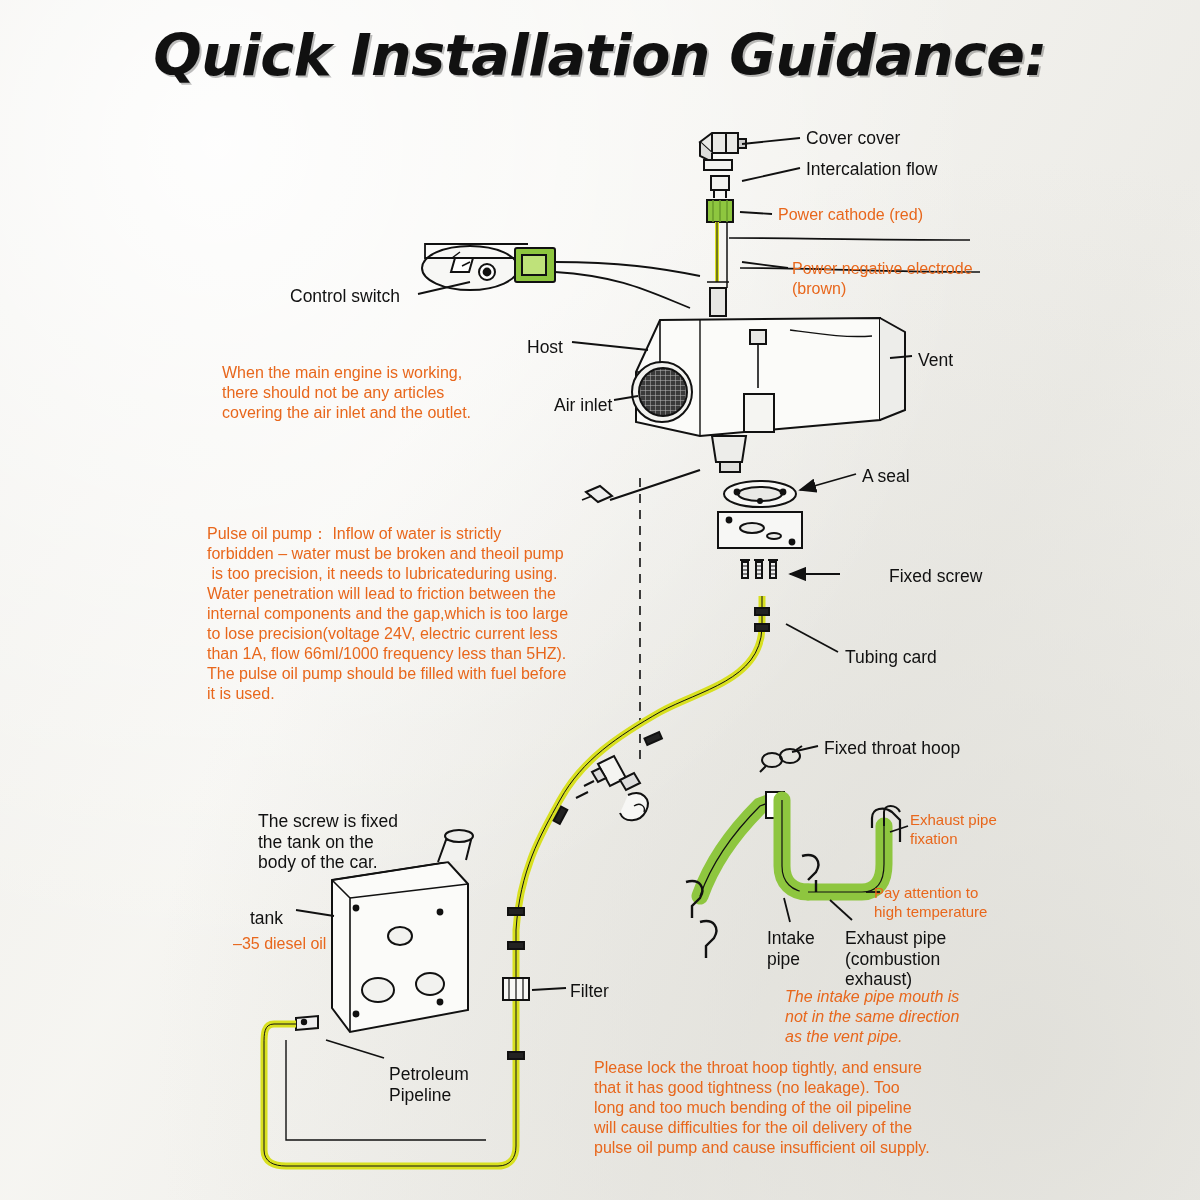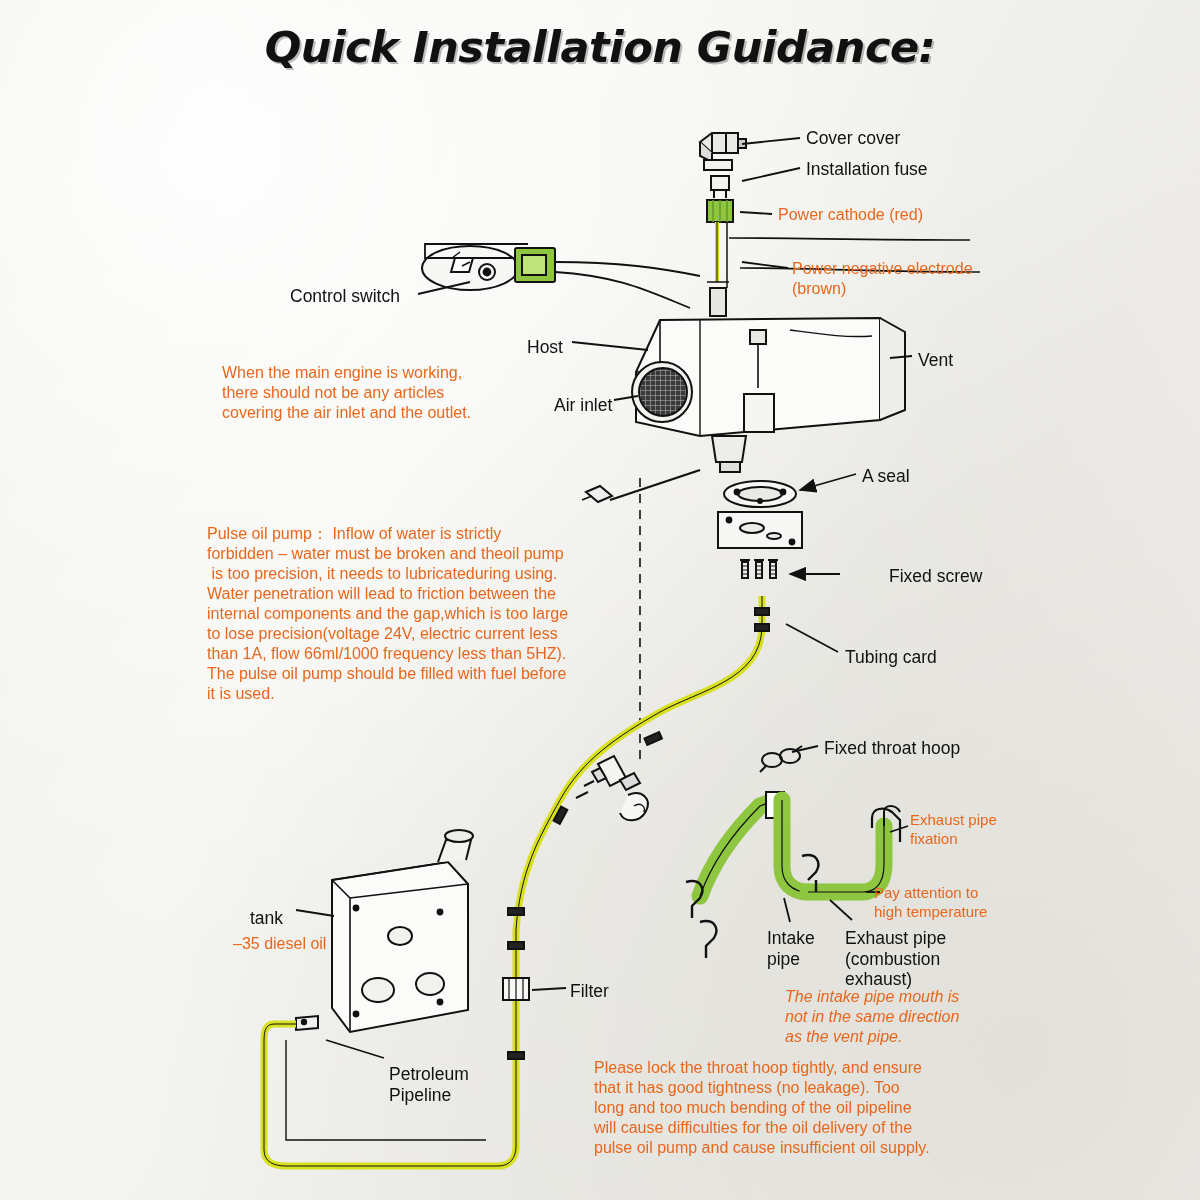--- a/index.html
+++ b/index.html
@@ -27,21 +27,21 @@
   }
   #title {
     position: absolute;
     top: 22px;
     left: 0;
     width: 1200px;
     text-align: center;
     font-family: "DejaVu Sans", sans-serif;
     font-weight: bold;
     font-style: italic;
-    font-size: 43px;
+    font-size: 57px;
     letter-spacing: -0.5px;
     color: #111;
     text-shadow: 2px 2px 0 rgba(0,0,0,0.25);
   }
   .lbl {
     position: absolute;
     font-size: 17.5px;
     color: #111;
     line-height: 1.18;
     white-space: pre;
@@ -280,21 +280,21 @@
         <path d="M790 922 L 784 898"></path>
         <path d="M852 920 L 830 900"></path>
         <path d="M566 988 L 532 990"></path>
         <path d="M384 1058 L 326 1040"></path>
         <path d="M296 910 L 334 916"></path>
       </g>
     </g>
   </svg>
 
   <div class="lbl" style="left:806px; top:128px;">Cover cover</div>
-  <div class="lbl" style="left:806px; top:159px;">Installation fuse</div>
+  <div class="lbl" style="left:806px; top:159px;">Intercalation flow</div>
   <div class="lbl" style="left:290px; top:286px;">Control switch</div>
   <div class="lbl" style="left:527px; top:337px;">Host</div>
   <div class="lbl" style="left:918px; top:350px;">Vent</div>
   <div class="lbl" style="left:554px; top:395px;">Air inlet</div>
   <div class="lbl" style="left:862px; top:466px;">A seal</div>
   <div class="lbl" style="left:846px; top:566px;margin-left:43px;">Fixed screw</div>
   <div class="lbl" style="left:845px; top:647px;">Tubing card</div>
   <div class="lbl" style="left:824px; top:738px;">Fixed throat hoop</div>
   <div class="lbl" style="left:250px; top:908px;text-align:right;">tank</div>
   <div class="lbl" style="left:570px; top:981px;">Filter</div>
@@ -328,14 +328,17 @@
   <div class="note" style="left:785px; top:987px;font-style:italic;">The intake pipe mouth is
 not in the same direction
 as the vent pipe.</div>
   <div class="note" style="left:233px; top:934px;">–35 diesel oil</div>
   <div class="note" style="left:594px; top:1058px;">Please lock the throat hoop tightly, and ensure
 that it has good tightness (no leakage). Too
 long and too much bending of the oil pipeline
 will cause difficulties for the oil delivery of the
 pulse oil pump and cause insufficient oil supply.</div>
 
+  <div class="lbl" style="left:258px; top:811px;">The screw is fixed
+the tank on the
+body of the car.</div>
 
 </div>
 
 </body></html>

